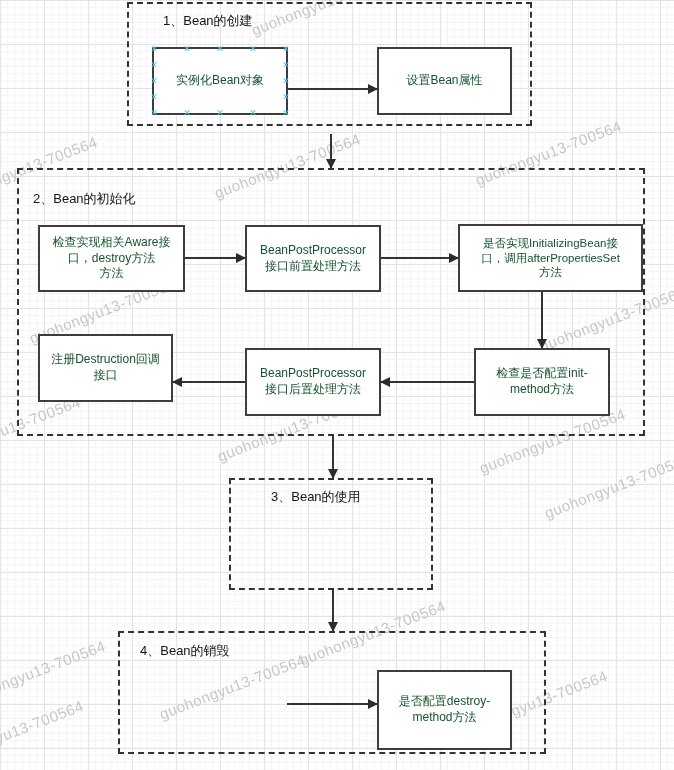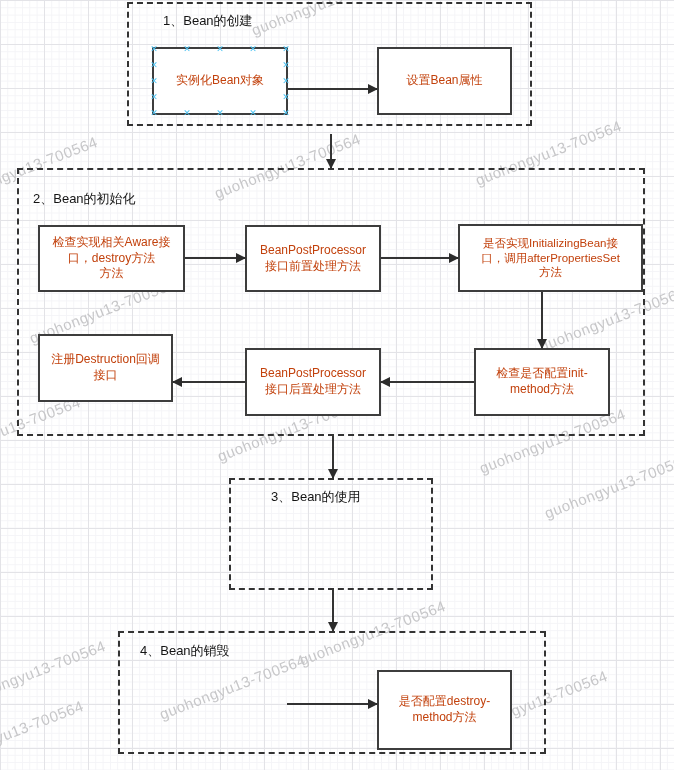--- a/index.html
+++ b/index.html
@@ -30,21 +30,21 @@
   }
   .section-title {
     position:absolute; font-size:13px; color:#141414; white-space:nowrap; z-index:2;
   }
   
   .node {
     position:absolute; background:#ffffff; border:2px solid #3d3d3d; z-index:4;
     display:flex; align-items:center; justify-content:center; text-align:center;
   }
   .node-label {
-    white-space:pre-line; font-size:12px; line-height:1.3; color:#c2410c; padding:2px 3px;
+    white-space:pre-line; font-size:12px; line-height:1.3; color:#14532d; padding:2px 3px;
   }
   .node-label.small { font-size:11.5px; }
   
   .arr { position:absolute; background:#333; z-index:3; }
   .arr.h { height:2px; }
   .arr.v { width:2px; }
   .arr.h.right::after {
     content:""; position:absolute; right:-1px; top:50%; transform:translateY(-50%);
     width:0; height:0; border-left:10px solid #2b2b2b;
     border-top:5px solid transparent; border-bottom:5px solid transparent;

